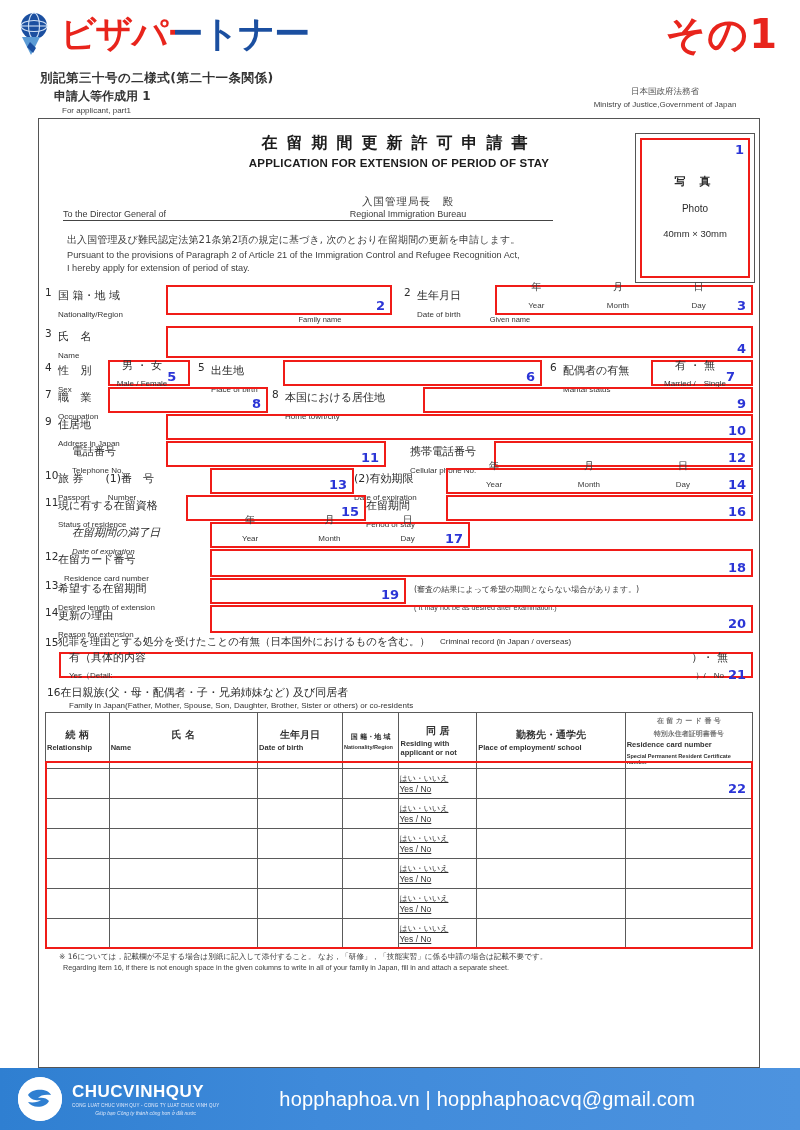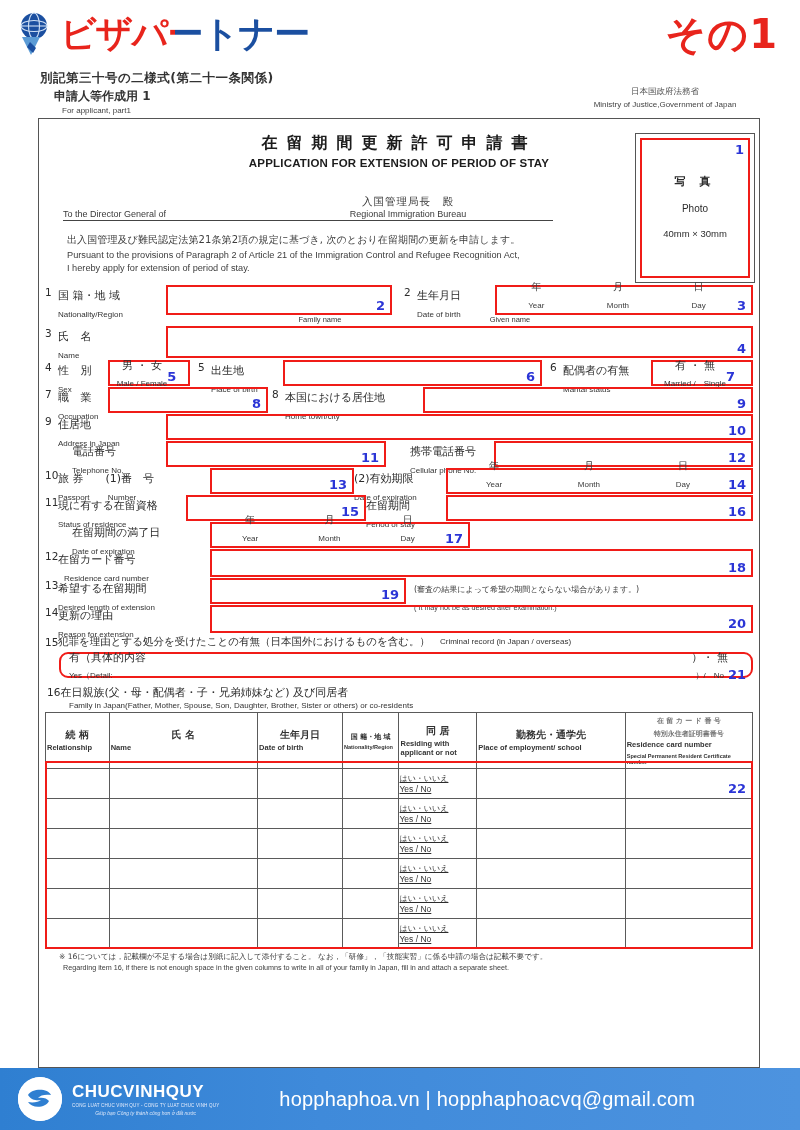--- a/index.html
+++ b/index.html
@@ -361,21 +361,21 @@
         <span class="lab-jp">在留期間</span><br>
         <span class="lab-en">Period of stay</span>
       </span>
       <span class="box" style="flex:1;">
         <span class="marker">16</span>
       </span>
     </div>
 
     <div class="row" style="height:26px;margin-top:1px;">
       <span class="num"></span>
-      <span class="lbl" style="width:152px;padding-left:14px;">
+      <span class="lbl" style="width:152px;padding-left:14px;font-style:italic;">
         <span class="lab-jp">在留期間の満了日</span><br>
         <span class="lab-en">Date of expiration</span>
       </span>
       <span class="box" style="width:260px;flex:none;">
         <span class="ymd">
           <span class="ymd-cell"><span class="ymd-jp">年</span><br><span class="ymd-en">Year</span></span>
           <span class="ymd-cell"><span class="ymd-jp">月</span><br><span class="ymd-en">Month</span></span>
           <span class="ymd-cell"><span class="ymd-jp">日</span><br><span class="ymd-en">Day</span></span>
         </span>
         <span class="marker">17</span>
@@ -419,21 +419,21 @@
       </span>
     </div>
 
     <div class="row" style="height:16px;margin-top:2px;align-items:flex-start;">
       <span class="num">15</span>
       <span class="lab-jp" style="font-size:10.5px;">犯罪を理由とする処分を受けたことの有無（日本国外におけるものを含む。）</span>
       <span class="lab-en" style="margin-left:10px;padding-top:2px;">Criminal record (in Japan / overseas)</span>
     </div>
 
     <div class="row" style="height:26px;margin-top:1px;padding-left:14px;">
-      <span class="box" style="flex:1;align-items:center;justify-content:space-between;padding-left:8px;border-radius:9px;">
+      <span class="box" style="flex:1;align-items:center;justify-content:space-between;padding-left:8px;">
         <span style="line-height:1.05;">
           <span class="lab-jp">有（具体的内容</span><br>
           <span class="lab-en">Yes（Detail:</span>
         </span>
         <span style="display:flex;align-items:flex-end;">
           <span style="text-align:center;line-height:1.05;">
             <span class="lab-jp">）・ 無</span><br>
             <span class="lab-en">）/　No</span>
           </span>
           <span class="marker">21</span>

